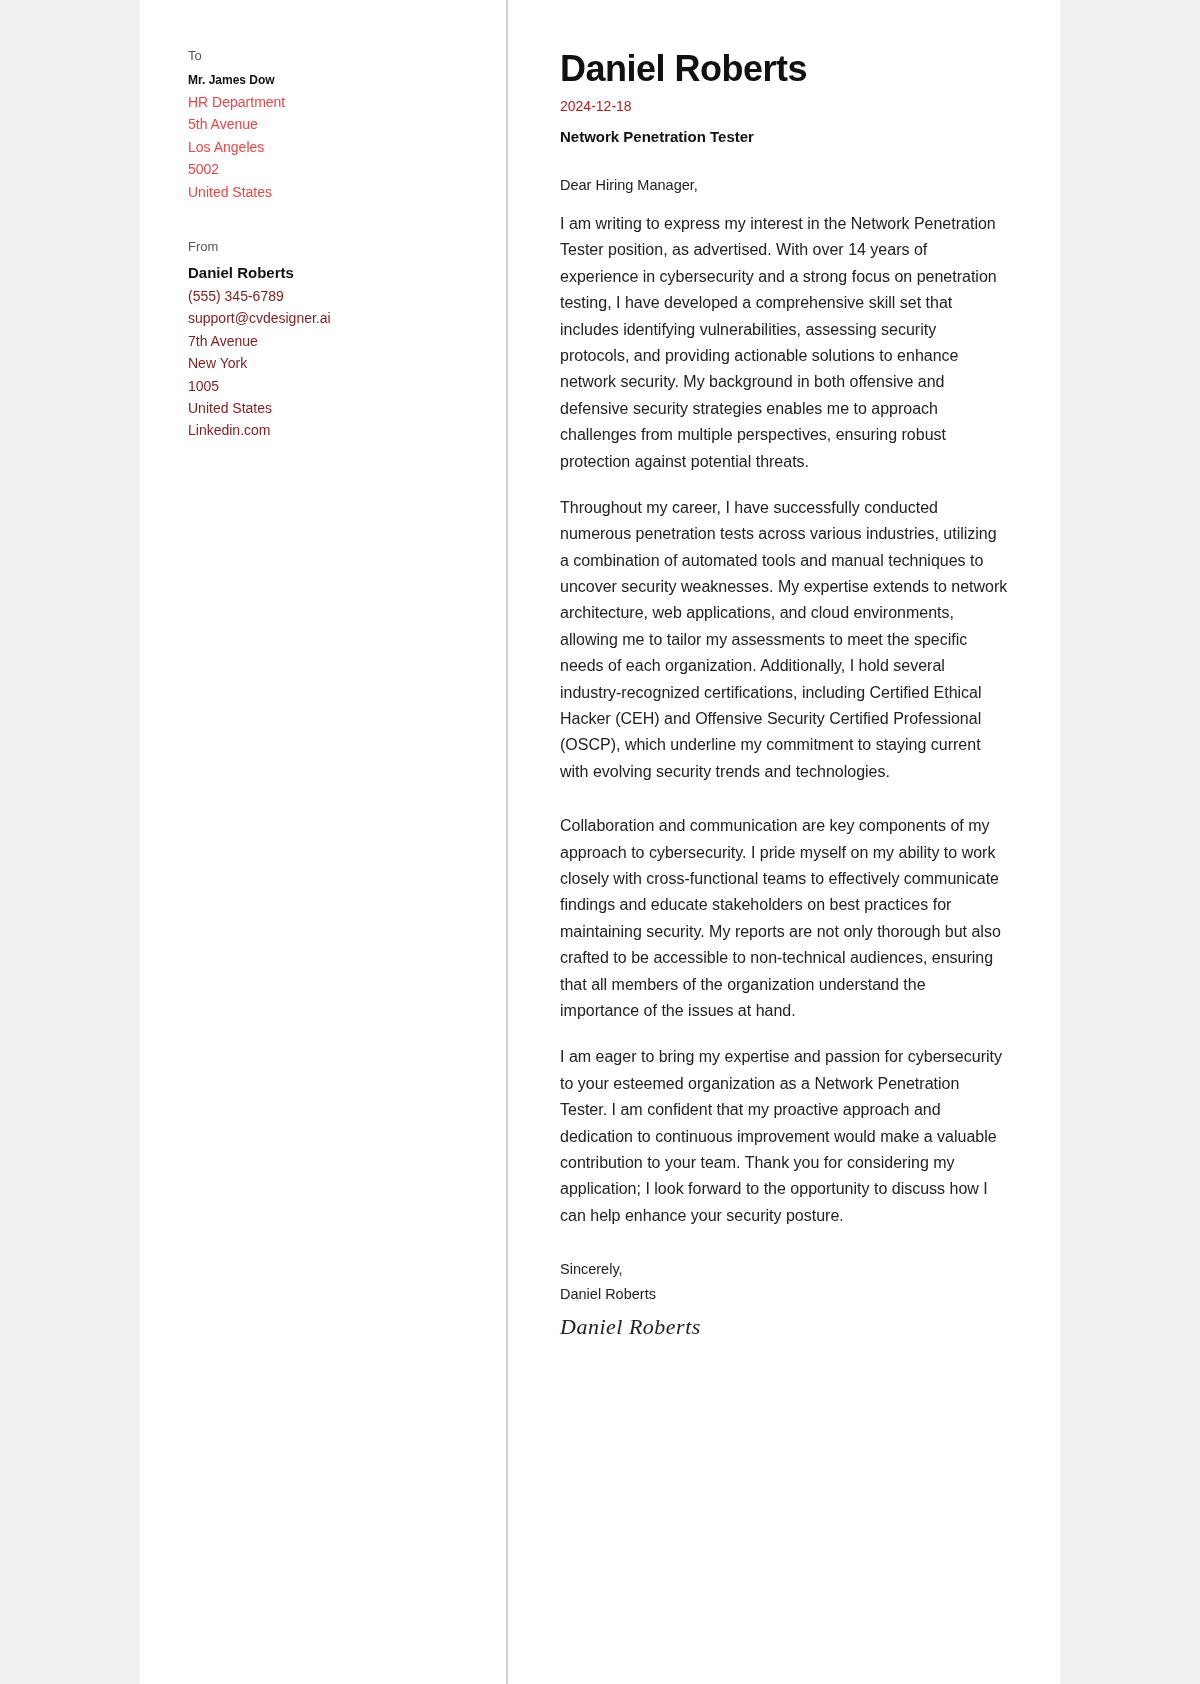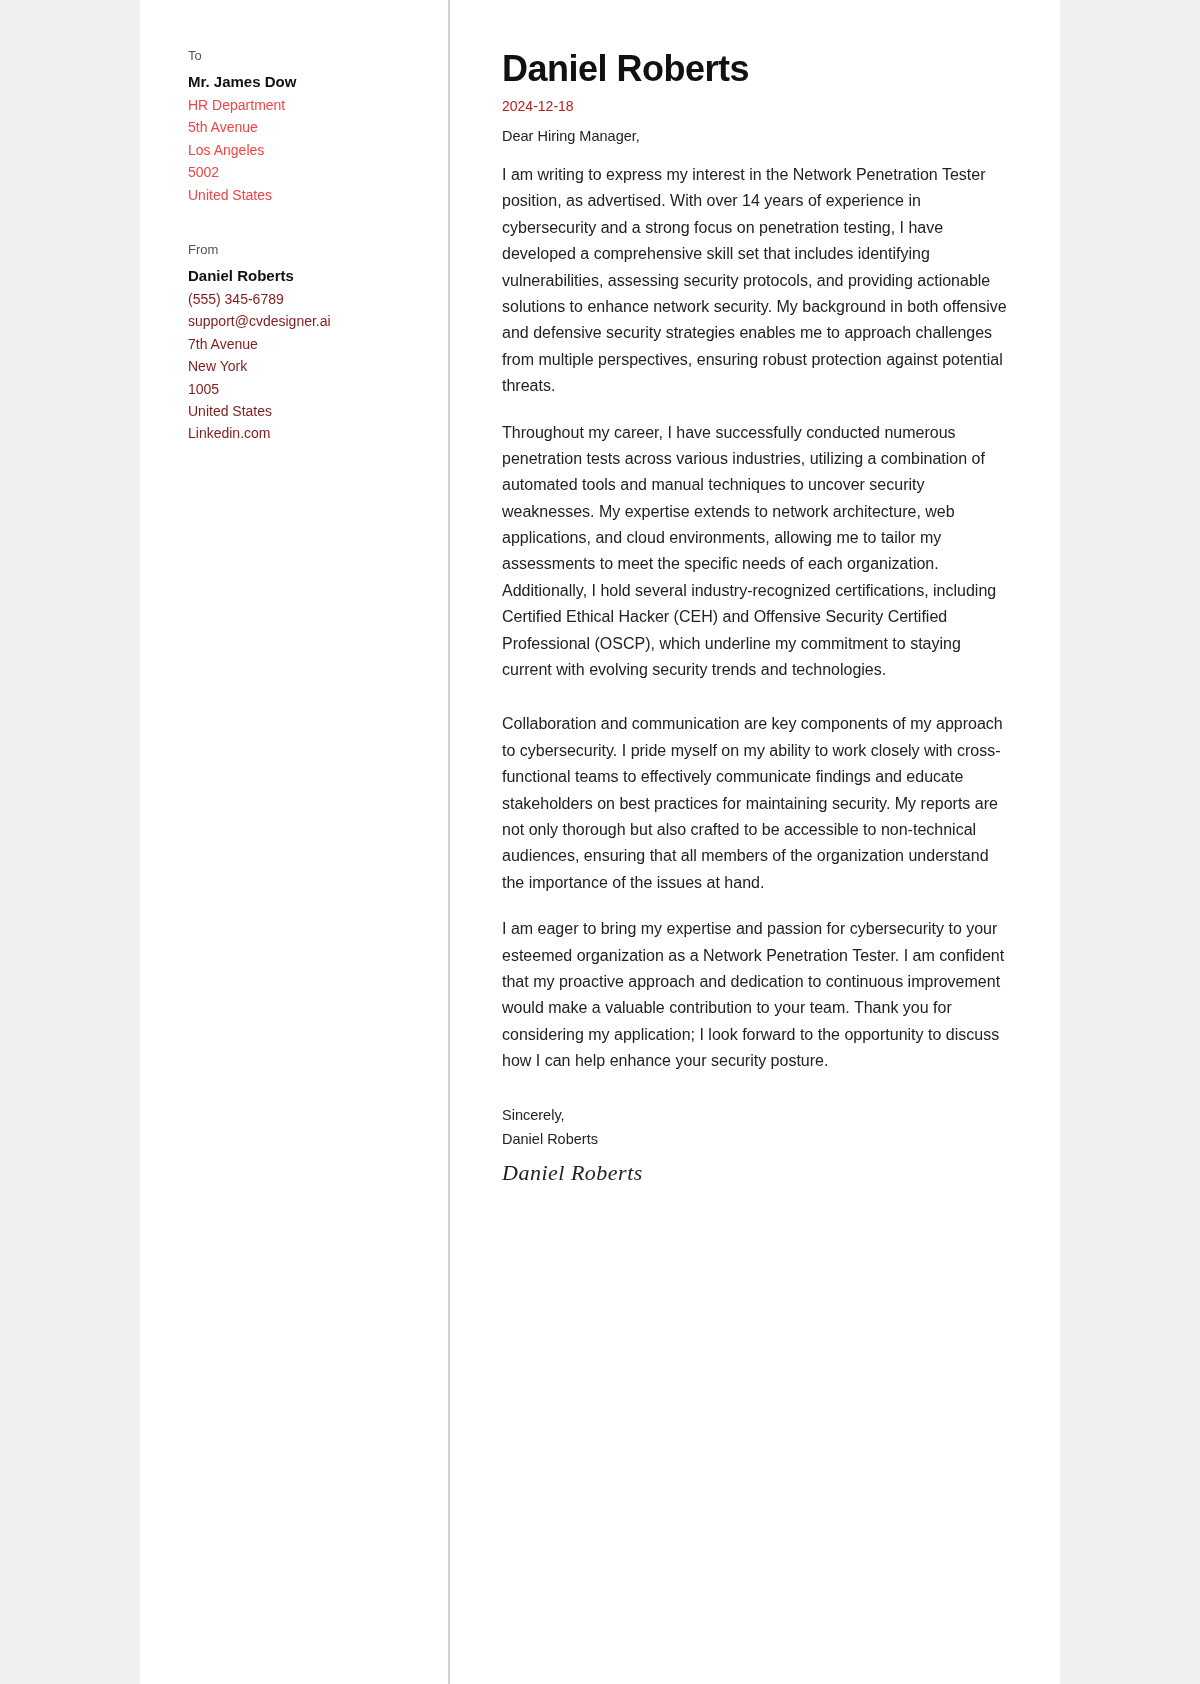--- a/index.html
+++ b/index.html
@@ -21,21 +21,21 @@
     .page {
       width: 920px;
       min-height: 1684px;
       background: #ffffff;
       display: flex;
       flex-direction: row;
       position: relative;
     }
 
     .left-panel {
-      width: 310px;
+      width: 368px;
       min-height: 100%;
       background: #ffffff;
       padding: 48px 32px 48px 48px;
       border-right: 2px solid #d0d0d0;
       flex-shrink: 0;
     }
 
     .right-panel {
       flex: 1;
       padding: 48px 52px 48px 52px;
@@ -48,21 +48,21 @@
       color: #555555;
       margin-bottom: 10px;
       font-weight: normal;
     }
 
     .recipient-section {
       margin-bottom: 36px;
     }
 
     .recipient-name {
-      font-size: 15px;
+      font-size: 12px;
       font-weight: 700;
       color: #111111;
       margin-bottom: 4px;
     }
 
     .recipient-detail {
       font-size: 14px;
       color: #ef4444;
       line-height: 1.6;
     }
@@ -163,20 +163,21 @@
       <div class="sender-detail">United States</div>
       <div class="sender-detail">Linkedin.com</div>
     </div>
 
   </div>
 
   <div class="right-panel">
 
     <h1 class="cover-name">Daniel Roberts</h1>
     <div class="cover-date">2024-12-18</div>
+    <div class="cover-title">Network Penetration Tester</div>
 
     <div class="cover-greeting">Dear Hiring Manager,</div>
 
     <p class="cover-paragraph">I am writing to express my interest in the Network Penetration Tester position, as advertised. With over 14 years of experience in cybersecurity and a strong focus on penetration testing, I have developed a comprehensive skill set that includes identifying vulnerabilities, assessing security protocols, and providing actionable solutions to enhance network security. My background in both offensive and defensive security strategies enables me to approach challenges from multiple perspectives, ensuring robust protection against potential threats.</p>
     <p class="cover-paragraph">Throughout my career, I have successfully conducted numerous penetration tests across various industries, utilizing a combination of automated tools and manual techniques to uncover security weaknesses. My expertise extends to network architecture, web applications, and cloud environments, allowing me to tailor my assessments to meet the specific needs of each organization. Additionally, I hold several industry-recognized certifications, including Certified Ethical Hacker (CEH) and Offensive Security Certified Professional (OSCP), which underline my commitment to staying current with evolving security trends and technologies.</p>
     <p class="cover-paragraph" style="margin-top: 28px;">Collaboration and communication are key components of my approach to cybersecurity. I pride myself on my ability to work closely with cross-functional teams to effectively communicate findings and educate stakeholders on best practices for maintaining security. My reports are not only thorough but also crafted to be accessible to non-technical audiences, ensuring that all members of the organization understand the importance of the issues at hand.</p>
     <p class="cover-paragraph">I am eager to bring my expertise and passion for cybersecurity to your esteemed organization as a Network Penetration Tester. I am confident that my proactive approach and dedication to continuous improvement would make a valuable contribution to your team. Thank you for considering my application; I look forward to the opportunity to discuss how I can help enhance your security posture.</p>
 
     <div class="cover-closing">
       <div>Sincerely,</div>

